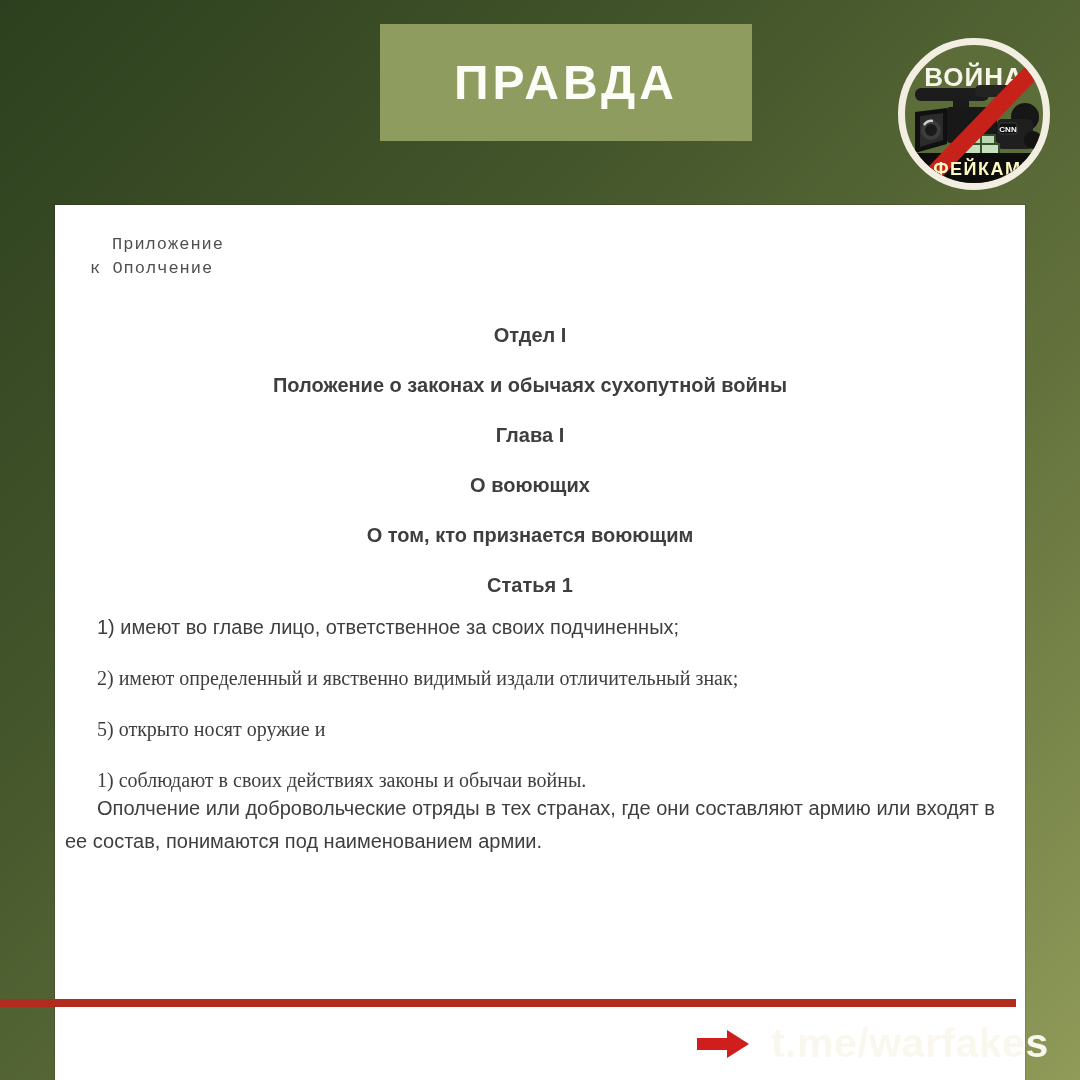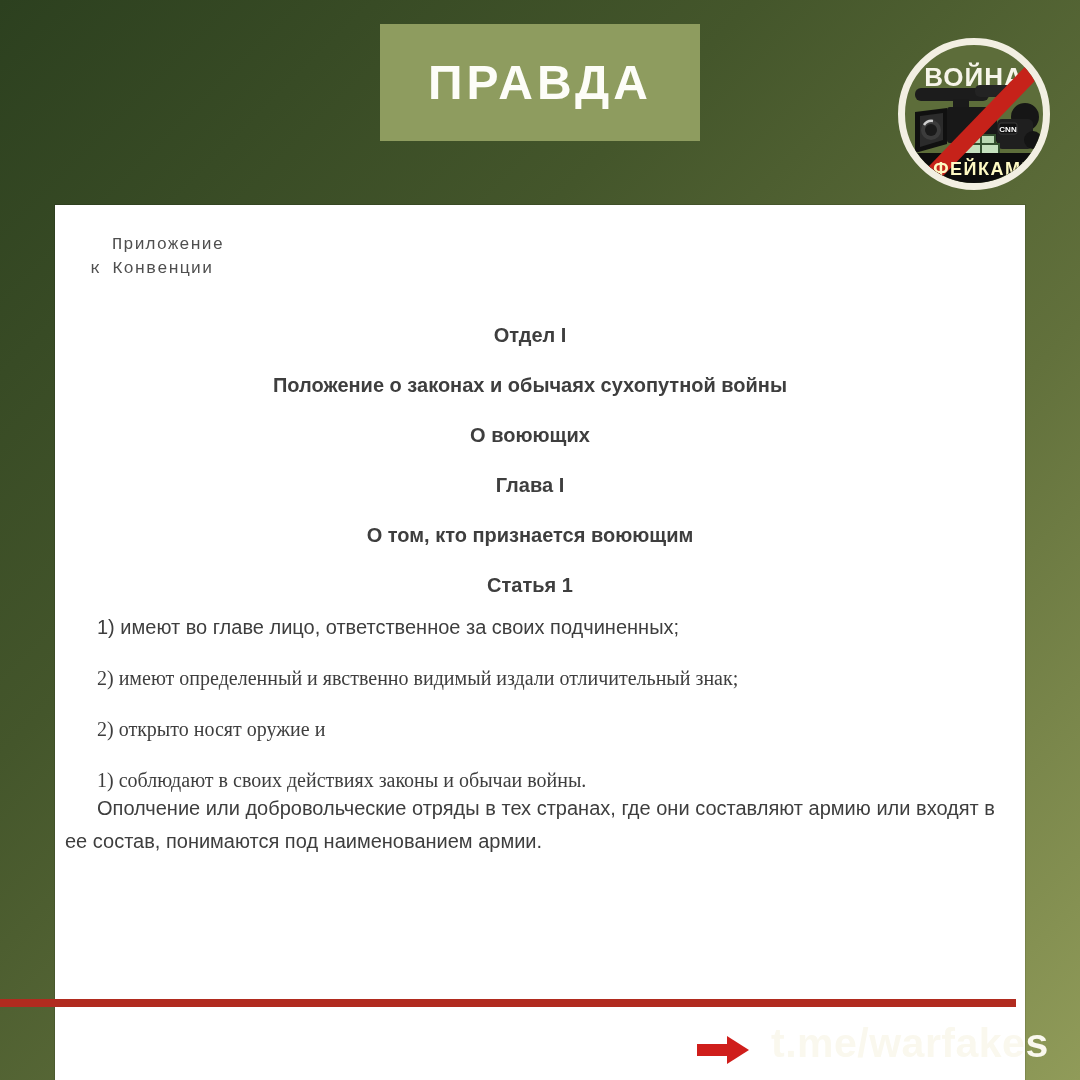--- a/index.html
+++ b/index.html
@@ -3,21 +3,21 @@
 <meta charset="utf-8">
 <style>
   html,body{margin:0;padding:0;}
   body{
     width:1080px;height:1080px;position:relative;overflow:hidden;
     background:linear-gradient(135deg,#2c401f 0%,#44562b 35%,#62713c 65%,#909b59 100%);
     font-family:"Liberation Sans",sans-serif;
   }
   
   .banner{
-    position:absolute;left:380px;top:24px;width:320px;height:117px;
+    position:absolute;left:380px;top:24px;width:372px;height:117px;
     background:#8e9c5f;display:flex;align-items:center;justify-content:center;
   }
   .banner-label{
     color:#fdfdf8;font-size:48px;font-weight:bold;letter-spacing:4px;
   }
   
   .logo{
     position:absolute;left:898px;top:38px;width:152px;height:152px;
   }
   .logo-circle{
@@ -71,21 +71,21 @@
     font-size:20px;line-height:24px;margin-left:32px;
   }
   .list-item.first{margin-top:18px;}
   .list-item:not(.first){margin-top:27px;font-family:Liberation Serif, serif;}
   .para-2{margin-top:0;}
   
   .red-line{
     position:absolute;left:0;top:999px;width:1016px;height:8px;background:#b12b1f;
   }
   .footer-row{
-    position:absolute;left:697px;top:1020px;display:flex;align-items:flex-end;
+    position:absolute;left:697px;top:1020px;display:flex;align-items:center;
   }
   .arrow-icon{display:block;margin-right:22px;}
   .footer-link{
     color:#faf8ee;font-size:41px;font-weight:bold;letter-spacing:0.5px;
   }
 </style>
 </head>
 <body>
 
 <div class="banner">
@@ -127,36 +127,36 @@
     <div class="logo-band"></div>
     <div class="logo-stripe"></div>
     <div class="logo-top-text">ВОЙНА</div>
     <div class="logo-bottom-text">С ФЕЙКАМИ</div>
   </div>
 </div>
 
 <div class="card">
   <div class="pretitle">
     <div class="line1">Приложение</div>
-    <div>к Конвенции</div>
+    <div>к Ополчение</div>
   </div>
 
   <div class="headings">
     <div class="doc-heading">Отдел I</div>
     <div class="doc-heading">Положение о законах и обычаях сухопутной войны</div>
+    <div class="doc-heading">Глава I</div>
     <div class="doc-heading">О воюющих</div>
-    <div class="doc-heading">Глава I</div>
     <div class="doc-heading">О том, кто признается воюющим</div>
     <div class="doc-heading">Статья 1</div>
   </div>
 
 
   <div class="list-item first">1) имеют во главе лицо, ответственное за своих подчиненных;</div>
   <div class="list-item">2) имеют определенный и явственно видимый издали отличительный знак;</div>
-  <div class="list-item">2) открыто носят оружие и</div>
+  <div class="list-item">5) открыто носят оружие и</div>
   <div class="list-item">1) соблюдают в своих действиях законы и обычаи войны.</div>
 
   <p class="para para-2">Ополчение или добровольческие отряды в тех странах, где они составляют армию или входят в ее состав, понимаются под наименованием армии.</p>
 </div>
 
 <div class="red-line"></div>
 <div class="footer-row">
   <svg class="arrow-icon" width="52" height="34" viewBox="0 0 52 34">
     <rect x="0" y="11" width="30" height="12" fill="#cf1e1b"></rect>
     <polygon points="30,3 52,17 30,31" fill="#cf1e1b"></polygon>

